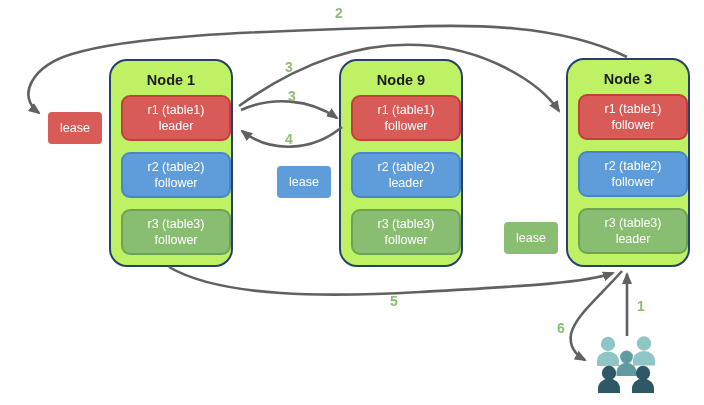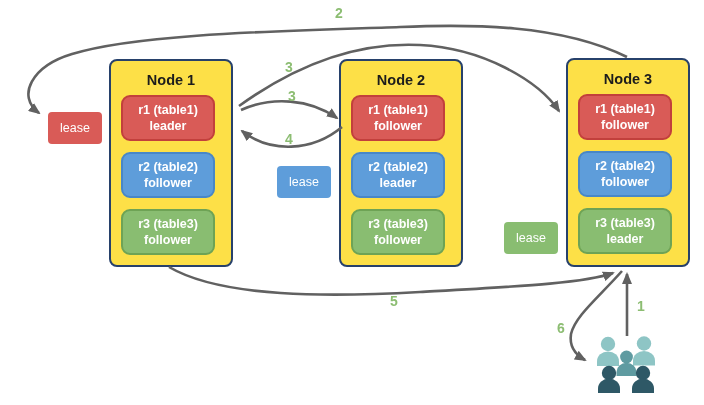--- a/index.html
+++ b/index.html
@@ -2,34 +2,33 @@
 <html><head>
 <meta charset="utf-8">
 <style>
   html,body { margin:0; padding:0; background:#ffffff; }
   #canvas {
     position:relative; width:704px; height:405px; background:#ffffff;
     font-family:"Liberation Sans", sans-serif; overflow:hidden;
   }
   .node {
     position:absolute; width:124px; height:208px;
-    background:#fde047; border:2px solid #27416b; border-radius:8px;
+    background:#bef264; border:2px solid #27416b; border-radius:18px;
     box-sizing:border-box; z-index:2;
   }
   .node-title {
     position:absolute; top:11px; left:0; width:100%;
     text-align:center; font-weight:bold; font-size:14.5px; color:#1c1c1c;
   }
   .replica {
-    position:absolute; left:10px; width:94px; height:46px;
+    position:absolute; left:10px; width:110px; height:46px;
     border-radius:9px; box-sizing:border-box;
     display:flex; flex-direction:column; align-items:center; justify-content:center;
     color:#ffffff; font-size:12.5px; line-height:1.3; text-align:center;
     border:2px solid transparent;
-    font-weight:bold;
   }
   .rep-0 { top:34px; } .rep-1 { top:91px; } .rep-2 { top:148px;align-items:center; }
   .c-red   { background:#d95b57; border-color:#c2403c; }
   .c-blue  { background:#5e9dda; border-color:#4887c7; }
   .c-green { background:#89bd71; border-color:#6ea355; }
   .lease {
     position:absolute; width:54px; height:32px; border-radius:4px;
     display:flex; align-items:center; justify-content:center;
     color:#ffffff; font-size:12.5px; z-index:3;
     border:1.5px solid transparent; box-sizing:border-box;
@@ -59,21 +58,21 @@
       <span>r2 (table2)</span>
       <span>follower</span>
     </div>
     <div class="replica rep-2 c-green">
       <span>r3 (table3)</span>
       <span>follower</span>
     </div>
   </div>
 
   <div class="node" style="left:339px; top:59px;">
-    <div class="node-title">Node 2</div>
+    <div class="node-title">Node 9</div>
     <div class="replica rep-0 c-red">
       <span>r1 (table1)</span>
       <span>follower</span>
     </div>
     <div class="replica rep-1 c-blue">
       <span>r2 (table2)</span>
       <span>leader</span>
     </div>
     <div class="replica rep-2 c-green">
       <span>r3 (table3)</span>

